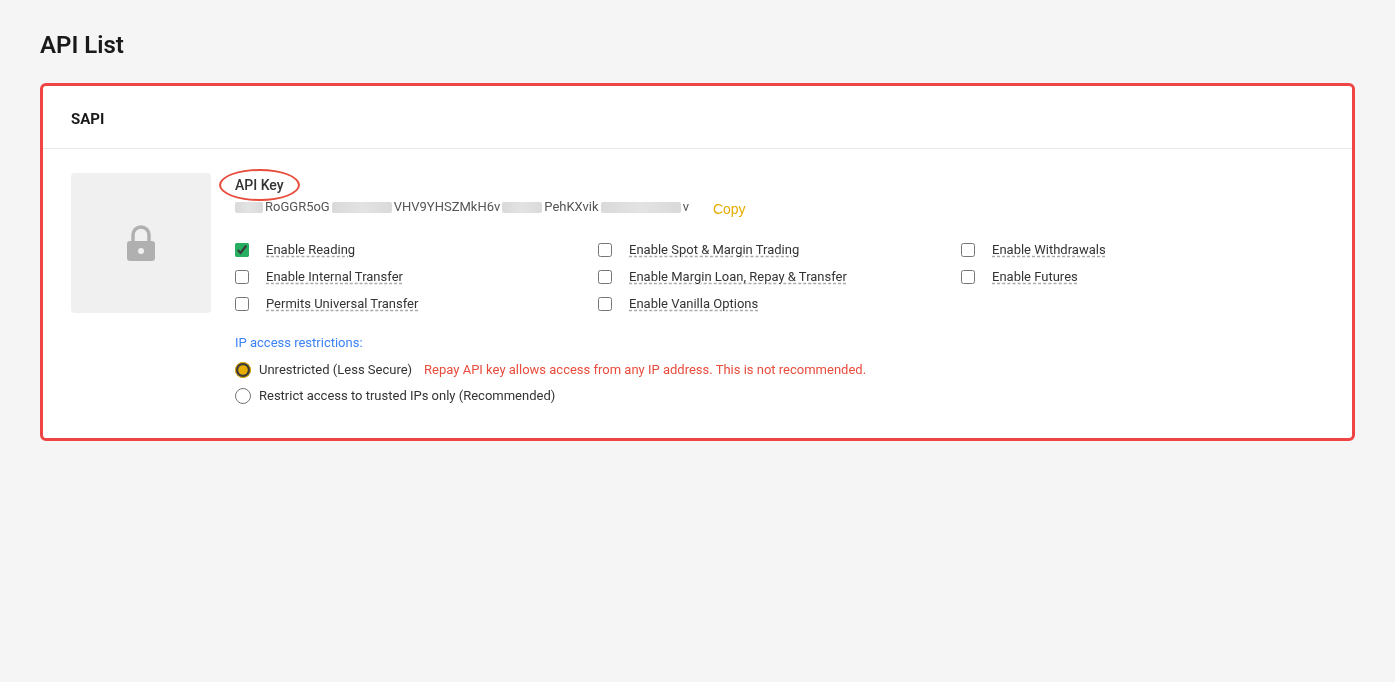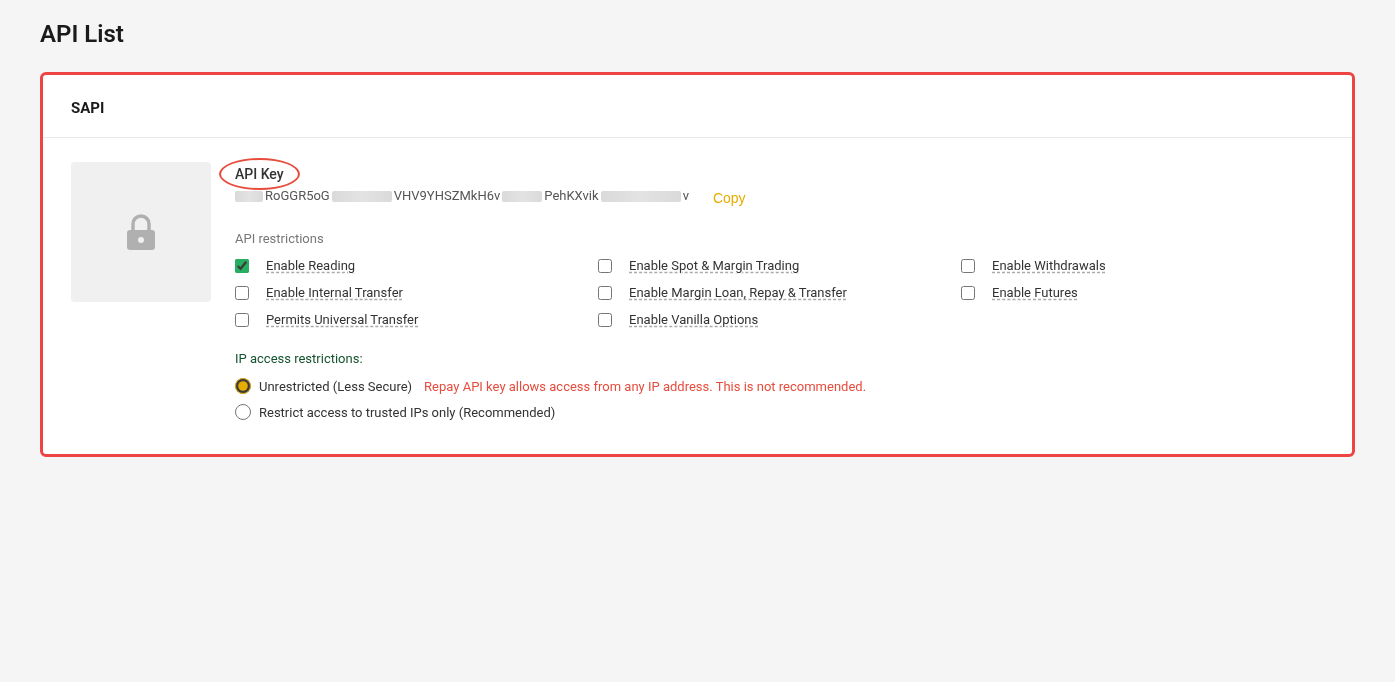--- a/index.html
+++ b/index.html
@@ -3,23 +3,23 @@
   <meta charset="utf-8">
   <style>
     * { box-sizing: border-box; margin: 0; padding: 0; }
     body {
       font-family: -apple-system, BlinkMacSystemFont, 'Segoe UI', Roboto, sans-serif;
       background: #f5f5f5;
       color: #333;
       font-size: 14px;
     }
     .page-container {
-      padding: 20px 40px;
+      padding: 14px 40px;
       max-width: 1395px;
-      margin: 0 auto;
+      margin: 17px auto;
     }
     .page-title {
       font-size: 24px;
       font-weight: 600;
       margin-bottom: 24px;
       color: #1a1a1a;
     }
     .card {
       background: #fff;
       border-radius: 6px;
@@ -141,26 +141,26 @@
       text-underline-offset: 2px;
       text-decoration-style: dashed;
       text-decoration-color: #aaa;
       cursor: pointer;
     }
     .ip-section {
       margin-top: 24px;
     }
     .ip-title {
       font-size: 13px;
-      color: #14532d;
+      color: #3b82f6;
       margin-bottom: 12px;
     }
     .radio-item {
       display: flex;
-      align-items: center;
+      align-items: flex-start;
       gap: 8px;
       margin-bottom: 10px;
     }
     .radio-item input[type="radio"] {
       width: 16px;
       height: 16px;
       cursor: pointer;
       accent-color: #e6ac00;
     }
     .radio-label {
@@ -234,21 +234,20 @@
                 <span class="blur-segment" style="width:80px;height:11px;"></span>
               </span>
               <span style="font-size:13px;color:#555;">v</span>
             </div>
             <button class="copy-btn" style="color: rgb(230, 172, 0);">Copy</button>
           </div>
         </div>
 
 
         <div class="restrictions-section">
-          <div class="restrictions-title">API restrictions</div>
 
           <div class="checkboxes-grid">
 
             <div class="checkbox-item">
               <input type="checkbox" id="enable-reading" checked="" class="checked-check" style="">
               <label class="checkbox-label" for="enable-reading">Enable Reading</label>
             </div>
             <div class="checkbox-item">
               <input type="checkbox" id="enable-spot-margin" style="">
               <label class="checkbox-label" for="enable-spot-margin">Enable Spot &amp; Margin Trading</label>

